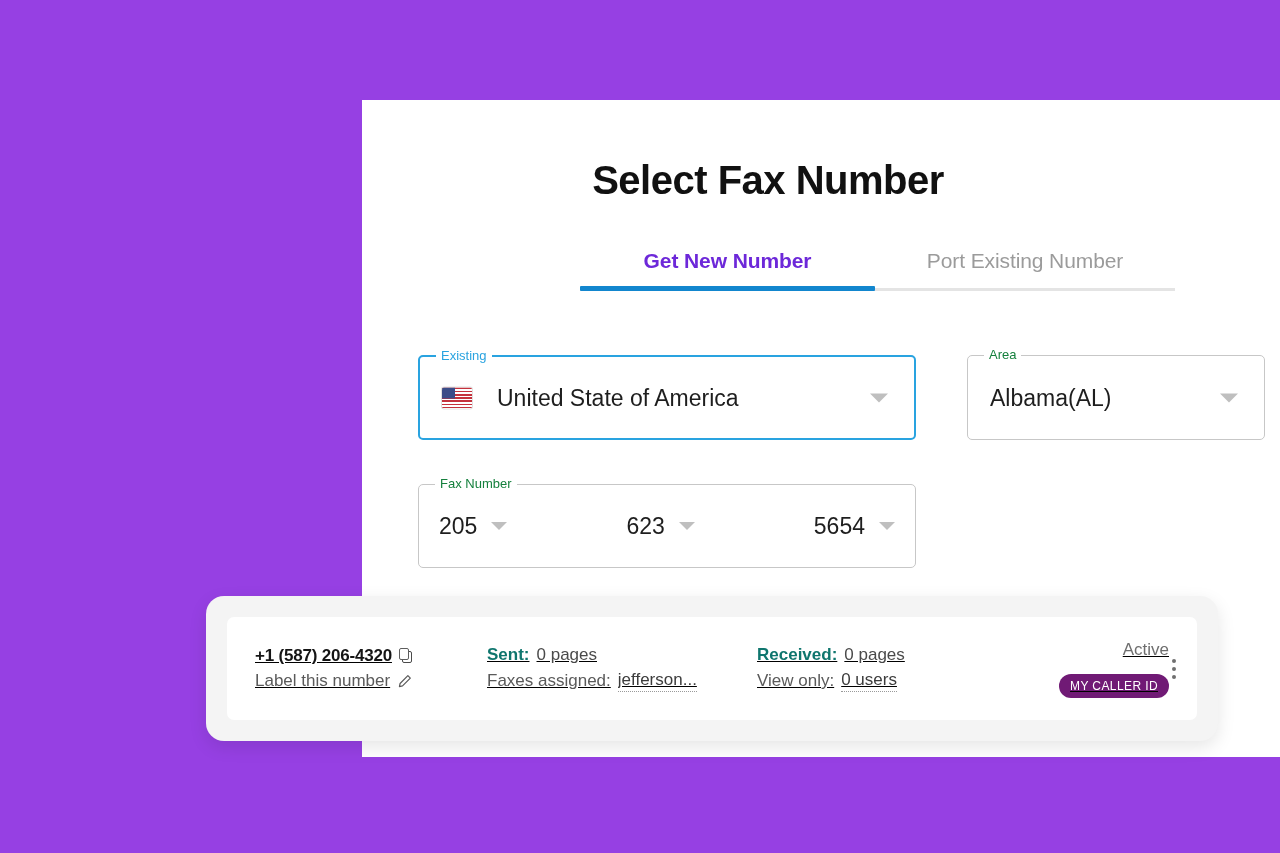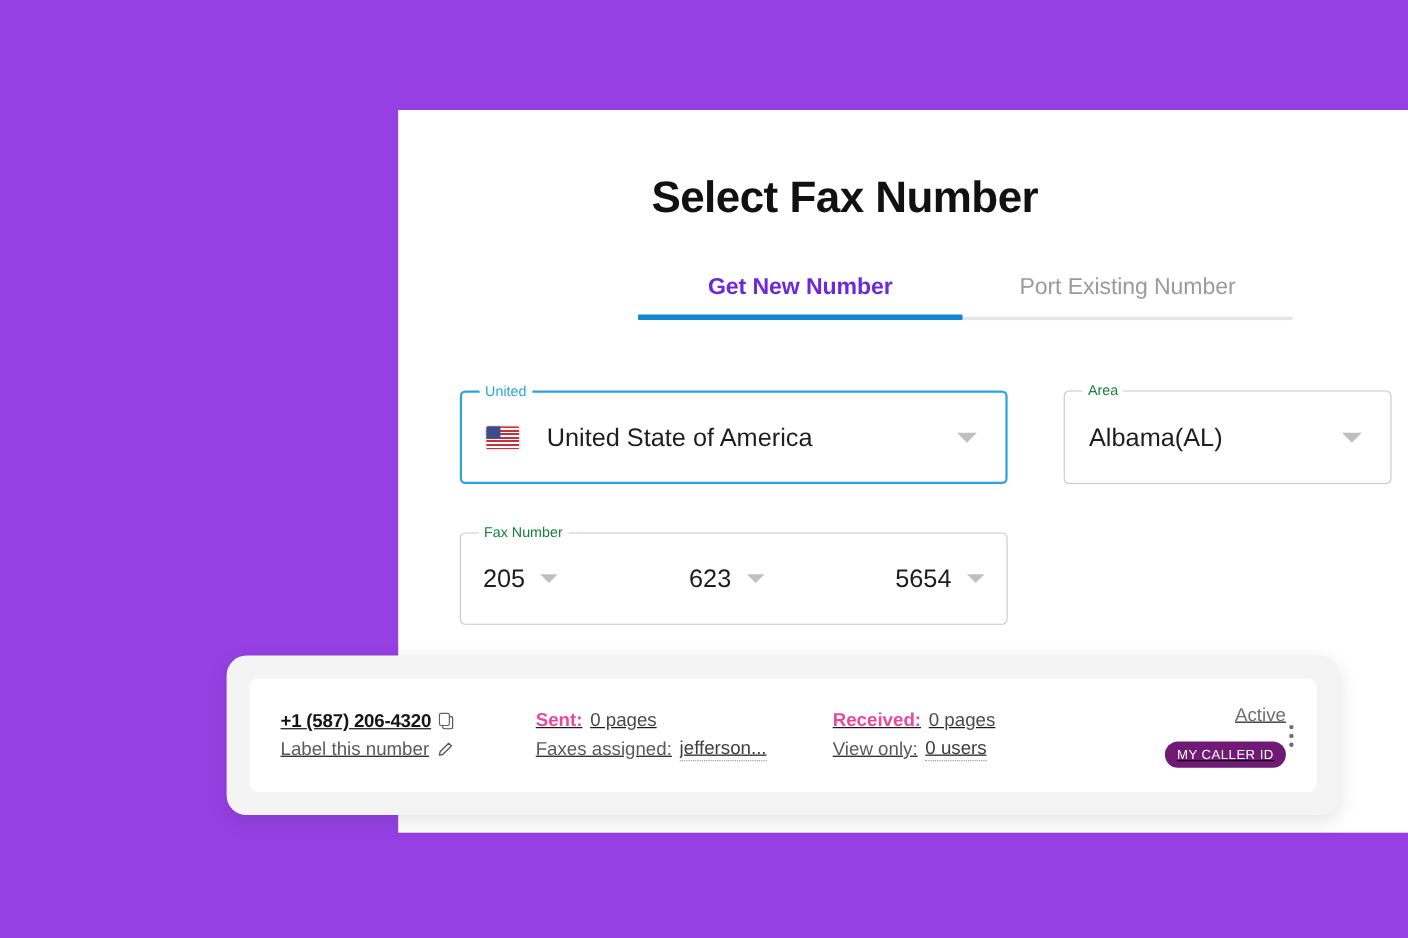--- a/index.html
+++ b/index.html
@@ -190,21 +190,21 @@
     color: #3C3C3C;
     white-space: nowrap;
   }
   .num-main {
     font-size: 17px;
     font-weight: 700;
     color: #151515;
     letter-spacing: -0.2px;
   }
   .label-dim { color: #5A5A5A; }
-  .stat-key { font-weight: 700; color: #ec4899; }
+  .stat-key { font-weight: 700; color: #0f766e; }
   .stat-val { color: #4A4A4A; }
 
   .dotted-link {
     color: #3C3C3C;
     border-bottom: 1px dotted #9A9A9A;
     padding-bottom: 1px;
     cursor: pointer;
     max-width: 120px;
     overflow: hidden;
     text-overflow: ellipsis;
@@ -271,21 +271,21 @@
   <div class="page-title">Select Fax Number</div>
 
   <div class="tabs">
     <div class="tab active">Get New Number</div>
     <div class="tab inactive">Port Existing Number</div>
   </div>
   <div class="tab-underline"></div>
   <div class="tab-underline-active"></div>
 
   <div class="field focused" id="country-field">
-    <span class="field-legend">United</span>
+    <span class="field-legend">Existing</span>
     <div class="field-value">
       <span class="flag">
         <span class="stripes"></span>
           <span class="canton"></span>
       </span>
       <span>United State of America</span>
     </div>
     <span class="caret" style="position:absolute; right:26px; top:50%; transform:translateY(-50%);"></span>
   </div>
 

